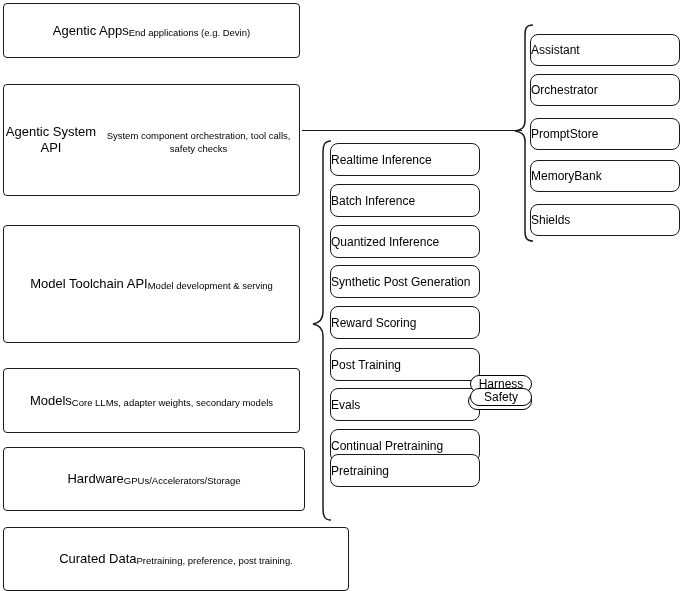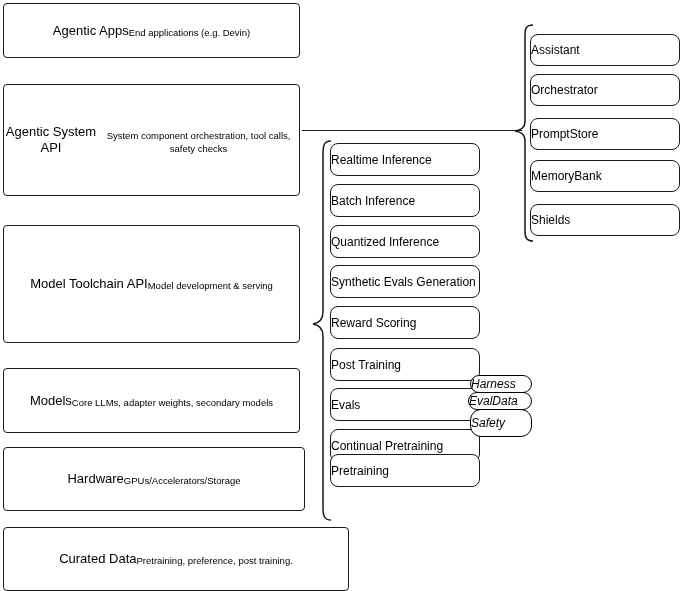--- a/index.html
+++ b/index.html
@@ -50,25 +50,24 @@
     color: #000000;
   }
   .tag-pill {
     position: absolute;
     box-sizing: border-box;
     border: 1.6px solid #000000;
     border-radius: 11px;
     background: #ffffff;
     display: flex;
     align-items: center;
-    justify-content: flex-start;
+    justify-content: center;
     font-size: 12px;
     color: #000000;
     z-index: 5;
-    font-style: italic;
   }
   .brace {
     position: absolute;
     z-index: 3;
   }
   .connector {
     position: absolute;
     background: #1a1a1a;
     z-index: 2;
   }
@@ -123,21 +122,21 @@
   <div class="pillbox" style="left:330px; top:143px; width:150px; height:33px;">
     <span>Realtime Inference</span>
   </div>
   <div class="pillbox" style="left:330px; top:184px; width:150px; height:33px;">
     <span>Batch Inference</span>
   </div>
   <div class="pillbox" style="left:330px; top:225px; width:150px; height:33px;">
     <span>Quantized Inference</span>
   </div>
   <div class="pillbox" style="left:330px; top:265px; width:150px; height:33px;">
-    <span>Synthetic Evals Generation</span>
+    <span>Synthetic Post Generation</span>
   </div>
   <div class="pillbox" style="left:330px; top:306px; width:150px; height:33px;">
     <span>Reward Scoring</span>
   </div>
   <div class="pillbox" style="left:330px; top:348px; width:150px; height:33px;">
     <span>Post Training</span>
   </div>
   <div class="pillbox" style="left:330px; top:388px; width:150px; height:33px;">
     <span>Evals</span>
   </div>
@@ -147,21 +146,21 @@
   <div class="pillbox" style="left:330px; top:454px; width:150px; height:33px;">
     <span>Pretraining</span>
   </div>
 
   <div class="tag-pill" style="left:470px; top:375px; width:62px; height:18px;">
     <span>Harness</span>
   </div>
   <div class="tag-pill" style="left:468px; top:392px; width:64px; height:18px;">
     <span>EvalData</span>
   </div>
-  <div class="tag-pill" style="left:470px; top:409px; width:62px; height:28px;">
+  <div class="tag-pill" style="left:470px; top:388px; width:62px; height:18px;">
     <span>Safety</span>
   </div>
 
   <svg class="brace" style="left:506px; top:22px;" width="30" height="222" viewBox="0 0 30 222">
     <path d="M 27 3
              C 20 3, 19 7, 19 13
              L 19 99
              C 19 106, 15 108, 9 109
              C 15 110, 19 112, 19 119
              L 19 209

